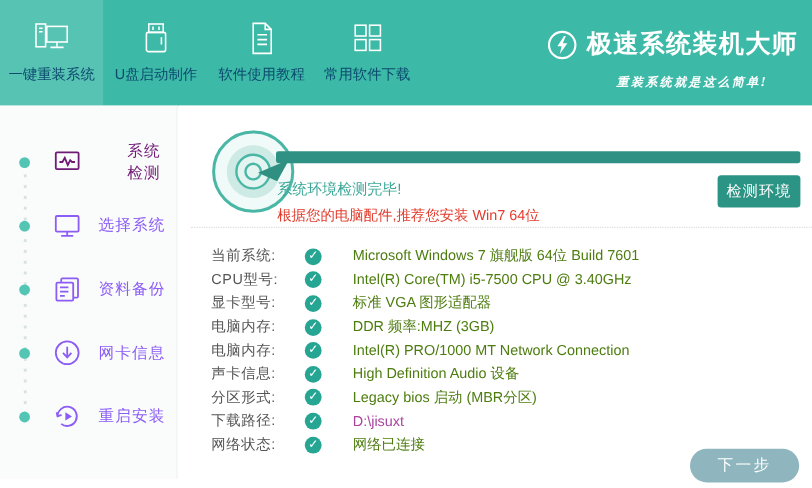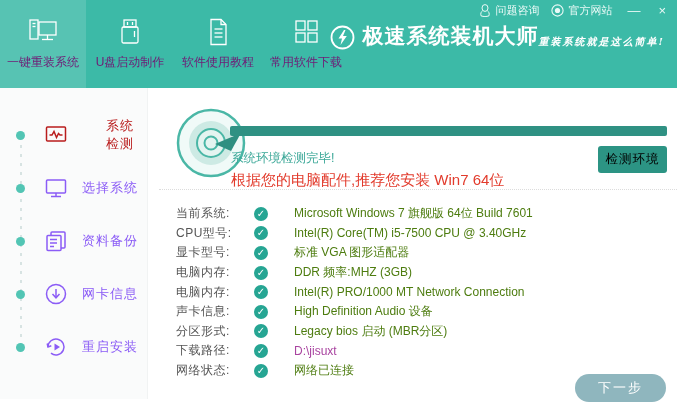--- a/index.html
+++ b/index.html
@@ -23,27 +23,27 @@
   .tb-item svg { display:block; }
   .tb-btn { cursor:pointer; font-size:13px; padding:0 3px; color:#eafaf7; }
   .tabs { position:absolute; left:0; top:0; height:88px; display:flex; }
   .tab {
     width:88px; height:88px; display:flex; flex-direction:column;
     align-items:center; justify-content:center; gap:7px; cursor:pointer;
     color:#ffffff;
   }
   .tab:first-child { width:86px; }
   .tab.active { background:rgba(255,255,255,0.14); }
-  .tab-label { font-size:12px; white-space:nowrap; color:#701a75; }
+  .tab-label { font-size:12px; white-space:nowrap; color:#0c4a6e; }
   .tab svg { display:block; }
   .brand {
     position:absolute; right:12px; top:22px; display:flex; align-items:flex-start;
     gap:8px; color:#ffffff; z-index:2;
   }
-  .brand-texts { display:flex; align-items:center; }
+  .brand-texts { display:flex; flex-direction:column; align-items:center; }
   .brand-title {
     font-size:21px; font-weight:bold; letter-spacing:1px; white-space:nowrap;
   }
   .brand-tagline {
     margin-top:12px; font-size:10px; font-style:italic; font-weight:bold;
     font-family:"DejaVu Serif","Liberation Serif",serif; letter-spacing:2px;
   }
   .bolt-badge { margin-top:3px; }
 
   
@@ -57,36 +57,36 @@
     background-size:4px 9px; background-repeat:repeat-y;
   }
   .step-dot {
     position:absolute; left:16px; width:9px; height:9px; border-radius:50%;
     background:#52c5b4;
   }
   .step {
     position:absolute; left:44px; height:26px; display:flex; align-items:center;
     gap:14px; cursor:pointer; color:#8b5cf6;
   }
-  .step.active { color:#b91c1c;gap:38px; }
+  .step.active { color:#701a75;gap:38px; }
   .step .step-label { font-size:13px; letter-spacing:1px; color:inherit; }
   .step svg { display:block; }
 
   
   .main { position:absolute; left:149px; top:88px; width:528px; height:319px; background:#ffffff; }
   .radar { position:absolute; left:26px; top:19px; }
   .progressbar {
     position:absolute; left:81px; top:38px; width:437px; height:10px;
     background:#2f9183; border-radius:2px;
   }
   .status-text { position:absolute; left:82px; top:62px; font-size:12.5px; color:#3aa797; }
-  .recommend-text { position:absolute; left:82px; top:83px; font-size:15px; color:#e23b2c; }
+  .recommend-text { position:absolute; left:82px; top:83px; font-size:12px; color:#e23b2c; }
   .detect-btn {
     position:absolute; left:449px; top:58px; width:69px; height:27px;
-    background:#2c9484; color:#000000; border:none; border-radius:3px;
+    background:#2c9484; color:#ffffff; border:none; border-radius:3px;
     font-size:12.5px; letter-spacing:1px; cursor:pointer;
     font-family:inherit;
   }
   .dotted-sep {
     position:absolute; left:10px; top:101px; width:518px; height:0;
     border-top:1px dotted #dcdcdc;
   }
   .rows { position:absolute; left:27px; top:116px; }
   .row { display:flex; align-items:center; height:19.6px; }
   .row-label {
@@ -105,42 +105,20 @@
     font-size:13px; letter-spacing:2px; cursor:pointer; font-family:inherit;
   }
 </style>
 </head>
 <body>
 
 <div class="window">
 
   <div class="header">
 
-    <div class="titlebar">
-      <span class="tb-item">
-        <span>
-          <svg width="12" height="13" viewBox="0 0 12 13" fill="none" stroke="#eafaf7" stroke-width="1">
-            <ellipse cx="6" cy="4" rx="3" ry="3.4"></ellipse>
-            <path d="M2.2 12 C1 9.5 2.5 7.5 3.5 6.8 M9.8 12 C11 9.5 9.5 7.5 8.5 6.8 M2.2 12 Q6 13.4 9.8 12"></path>
-          </svg>
-        </span>
-        <span>问题咨询</span>
-      </span>
-      <span class="tb-item">
-        <span>
-          <svg width="13" height="13" viewBox="0 0 13 13">
-            <circle cx="6.5" cy="6.5" r="5.6" fill="none" stroke="#eafaf7" stroke-width="1.1"></circle>
-            <circle cx="6.5" cy="6.5" r="2.6" fill="#eafaf7"></circle>
-          </svg>
-        </span>
-        <span>官方网站</span>
-      </span>
-      <span class="tb-btn">—</span>
-      <span class="tb-btn">×</span>
-    </div>
 
     <div class="tabs">
       <div class="tab active">
         <span>
           <svg width="34" height="30" viewBox="0 0 34 30" fill="none" stroke="#ffffff" stroke-width="1.3">
             <rect x="4" y="3" width="8" height="19"></rect>
             <line x1="6.5" y1="6.5" x2="9.5" y2="6.5"></line>
             <line x1="6.5" y1="9.5" x2="9.5" y2="9.5"></line>
             <rect x="13" y="5" width="17" height="13"></rect>
             <line x1="21.5" y1="18" x2="21.5" y2="22"></line>

